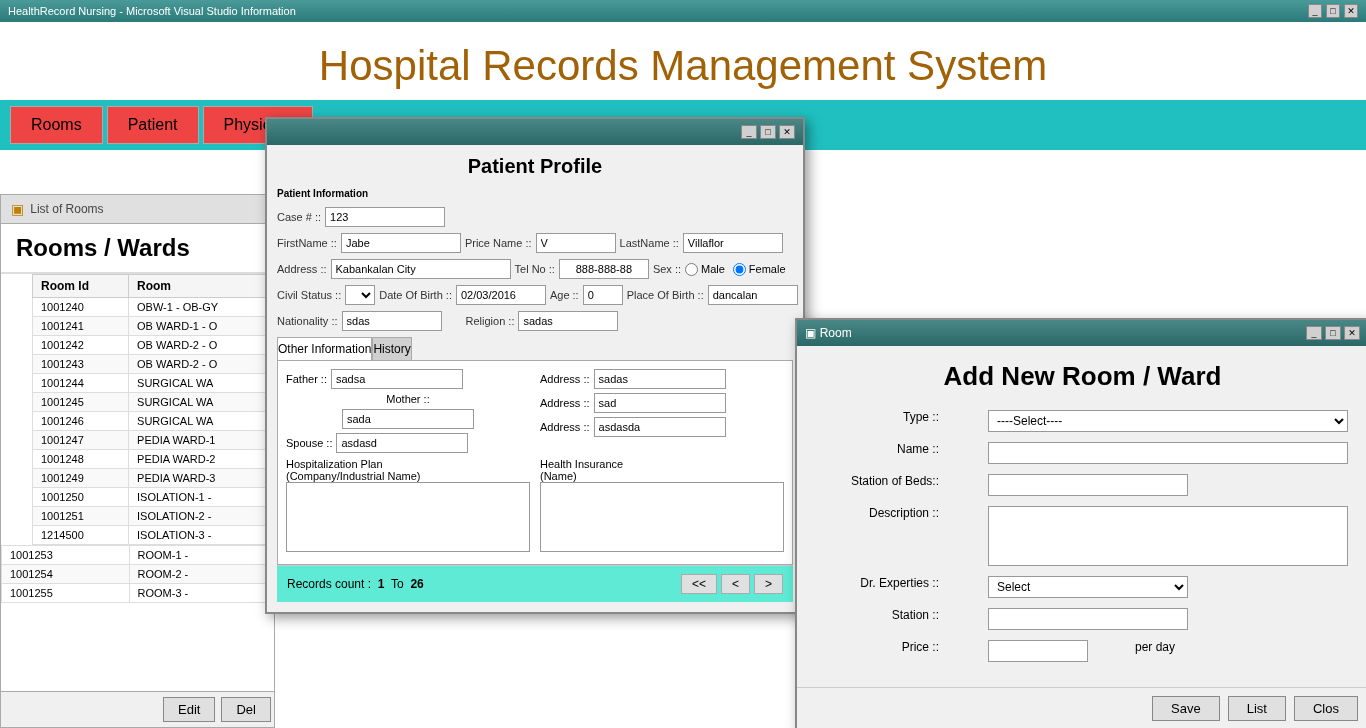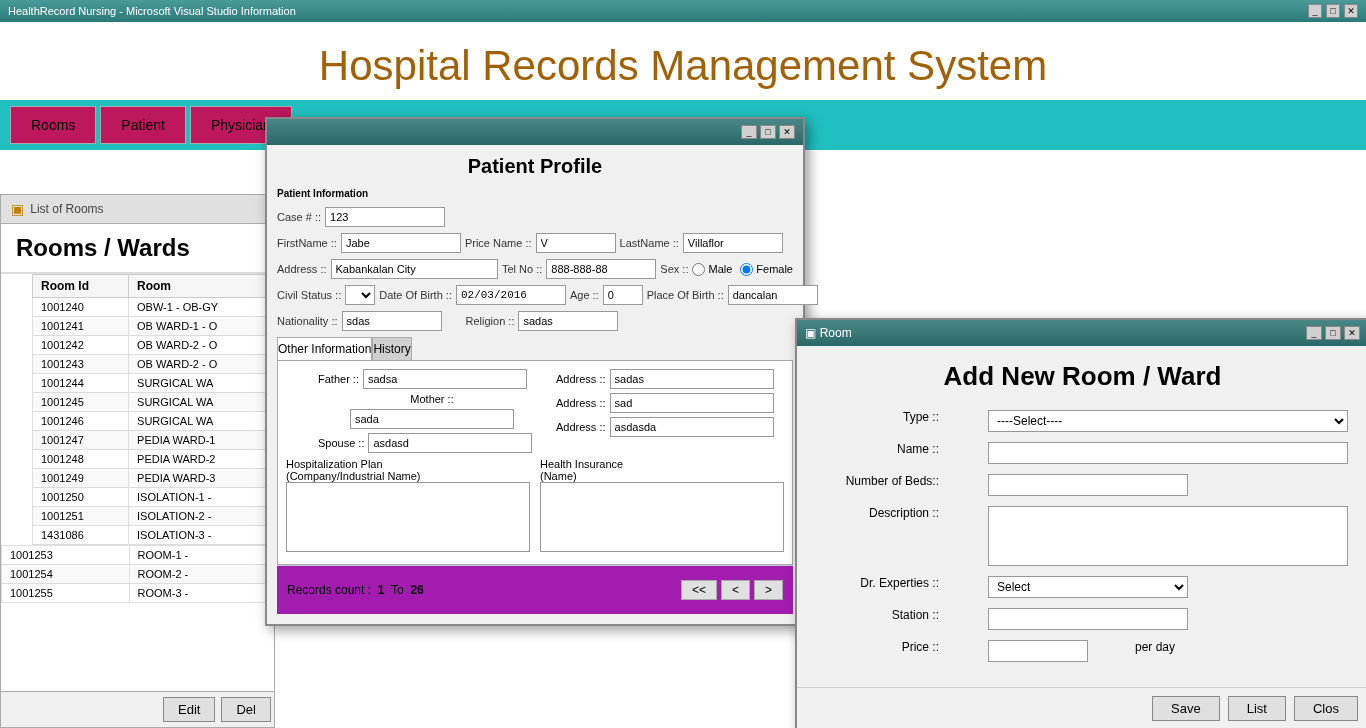--- a/index.html
+++ b/index.html
@@ -41,24 +41,24 @@
     
     .nav-bar {
       background: #20c0c0;
       height: 50px;
       display: flex;
       align-items: center;
       padding: 0 10px;
       gap: 4px;
     }
     .nav-tab {
-      background: #be185d;
+      background: #ef4444;
       border: 1px solid #aaa;
       padding: 8px 20px;
-      font-size: 14px;
+      font-size: 16px;
       cursor: pointer;
       height: 38px;
       display: flex;
       align-items: center;
     }
 
     
     .rooms-panel {
       position: absolute;
       left: 0; top: 172px;
@@ -160,31 +160,31 @@
     }
     .tab-btn.active { background: white; }
     .tab-content {
       border: 1px solid #aaa;
       background: white;
       padding: 8px;
     }
     .tab-input-row { display: flex; align-items: center; gap: 4px; }
     .tab-label { font-size: 11px; white-space: nowrap; }
     .tab-input { border: 1px solid #999; background: white; padding: 2px 4px; font-size: 11px; height: 20px; }
-    .tab-input-med { width: 164px; }
+    .tab-input-med { width: 132px; }
     .big-textarea { width: 100%; height: 70px; border: 1px solid #999; font-size: 11px; resize: none; }
 
     
     .records-footer {
       display: flex;
       align-items: center;
       justify-content: space-between;
-      padding: 14px 10px;
+      padding: 8px 10px;
       border-top: 1px solid #ccc;
-      background: #a21caf;
+      background: #5eead4;
     }
     .records-text { font-size: 12px; }
     .nav-btns { display: flex; gap: 4px; }
     .nav-btn {
       border: 1px solid #aaa;
       background: #e0e0e0;
       padding: 2px 10px;
       font-size: 12px;
       cursor: pointer;
     }
@@ -362,21 +362,21 @@
             </tr>
             <tr>
               <td>1001250</td>
               <td>ISOLATION-1 -</td>
             </tr>
             <tr>
               <td>1001251</td>
               <td>ISOLATION-2 -</td>
             </tr>
             <tr>
-              <td>1431086</td>
+              <td>1214500</td>
               <td>ISOLATION-3 -</td>
             </tr>
           </tbody>
       </table>
     </div>
 
     <table class="rooms-table" style="border-top:1px solid #ccc;">
       <tbody id="private-tbody">
       <tr>
             <td>1001253</td>
@@ -422,61 +422,61 @@
         <span class="form-label">Price Name ::</span>
         <input class="form-input" style="width: 80px;" value="V">
         <span class="form-label">LastName ::</span>
         <input class="form-input" style="width: 100px;" value="Villaflor">
       </div>
 
       <div class="form-row">
         <span class="form-label">Address ::</span>
         <input class="form-input" style="width: 180px;" value="Kabankalan City">
         <span class="form-label">Tel No ::</span>
-        <input class="form-input" style="width: 110px;" value="888-888-88">
+        <input class="form-input" style="width: 90px; text-align: center;" value="888-888-88">
         <span class="form-label">Sex ::</span>
         <div class="radio-group">
           <label>
               <input type="radio" name="sex" style=""> 
               <span>Male</span>
             </label>
           <label>
               <input type="radio" name="sex" checked="" style=""> 
               <span>Female</span>
             </label>
         </div>
       </div>
 
       <div class="form-row">
         <span class="form-label">Civil Status ::</span>
         <select class="form-input" style="width:90px">
           <option></option>
         </select>
         <span class="form-label">Date Of Birth ::</span>
-        <input class="form-input" style="width: 110px; font-family: Liberation Mono, monospace;" value="02/03/2016">
+        <input class="form-input" style="width: 90px;" value="02/03/2016">
         <span class="form-label">Age ::</span>
         <input class="form-input" style="width: 40px;" value="0">
         <span class="form-label">Place Of Birth ::</span>
         <input class="form-input" style="width: 90px;" value="dancalan">
       </div>
 
       <div class="form-row">
         <span class="form-label">Nationality ::</span>
         <input class="form-input" style="width: 100px;" value="sdas">
         <span class="form-label" style="margin-left:20px;">Religion ::</span>
         <input class="form-input" style="width: 100px;" value="sadas">
       </div>
 
       <div class="tab-bar">
         <div class="tab-btn active">Other Information</div>
         <div class="tab-btn">History</div>
       </div>
       <div class="tab-content">
 
-        <div style="display:flex; gap:10px; margin-bottom:5px;margin-left:32px;">
+        <div style="display:flex; gap:10px; margin-bottom:5px;">
           <div style="flex:1;">
             <div class="tab-input-row" style="margin-bottom:4px;">
               <span class="tab-label">Father ::</span>
               <input class="tab-input tab-input-med" value="sadsa" style="">
             </div>
             <div class="tab-input-row" style="margin-bottom:4px;flex-direction:column;">
               <span class="tab-label">Mother ::</span>
               <input class="tab-input tab-input-med" value="sada" style="">
             </div>
             <div class="tab-input-row">
@@ -549,21 +549,21 @@
           <option>ICU</option>
         </select>
       </div>
 
       <div class="rd-form-row">
         <span class="rd-label">Name ::</span>
         <input class="rd-input" style="">
       </div>
 
       <div class="rd-form-row">
-        <span class="rd-label">Number of Beds::</span>
+        <span class="rd-label">Station of Beds::</span>
         <input class="rd-input" style="max-width: 200px;">
       </div>
 
       <div class="rd-form-row">
         <span class="rd-label">Description ::</span>
         <textarea class="rd-textarea" style=""></textarea>
       </div>
 
       <div class="rd-form-row">
         <span class="rd-label">Dr. Experties ::</span>

